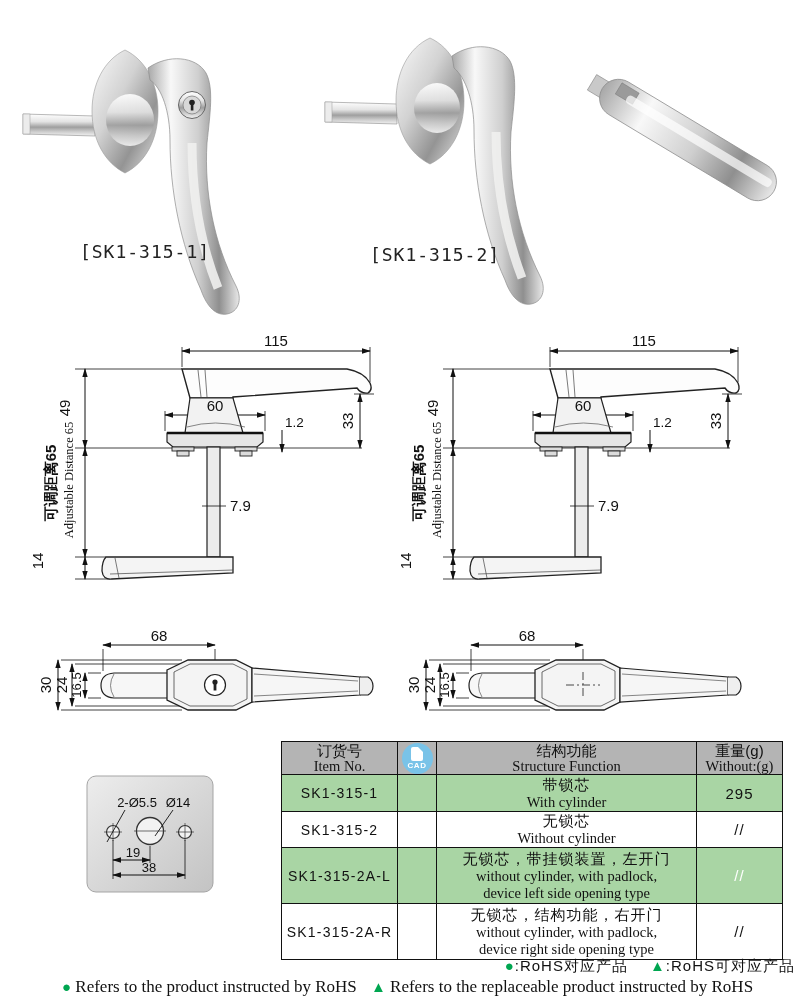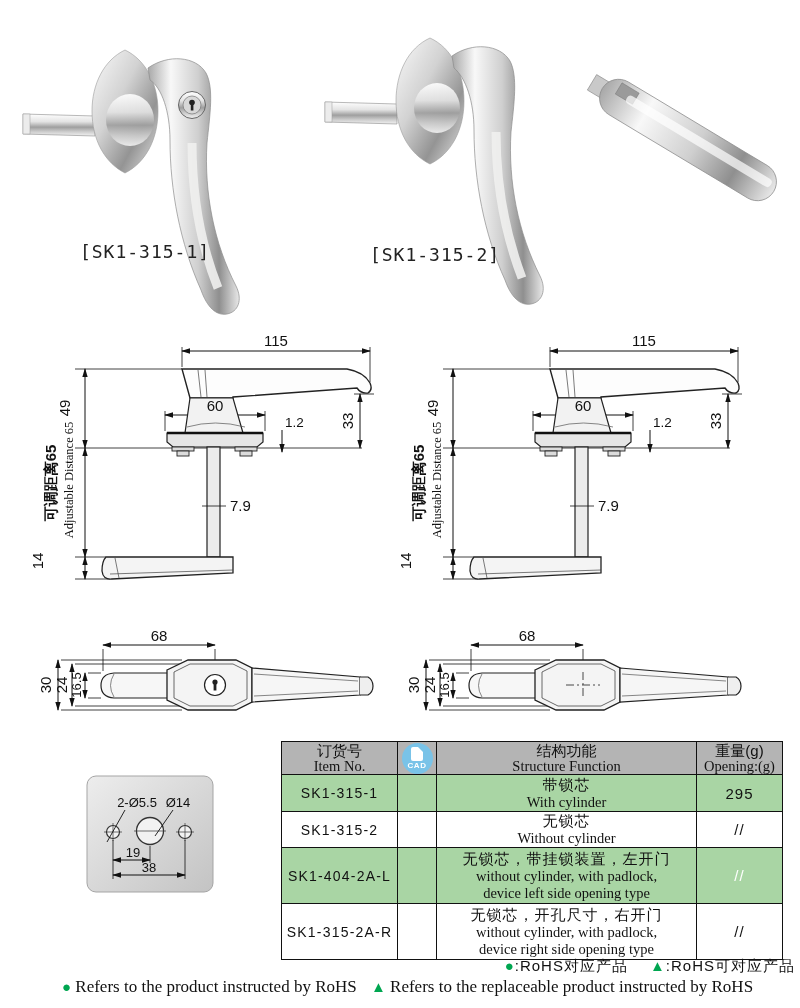--- a/index.html
+++ b/index.html
@@ -342,21 +342,21 @@
               </div>
           <div class="cad-text">CAD</div>
         </div>
       </th>
       <th>
         <div class="hdr-cn">结构功能</div>
         <div class="hdr-en">Structure Function</div>
       </th>
       <th>
         <div class="hdr-cn">重量(g)</div>
-        <div class="hdr-en">Opening:(g)</div>
+        <div class="hdr-en">Without:(g)</div>
       </th>
     </tr>
     <tr class="g" style="height:37px">
       <td class="item-code">SK1-315-1</td>
       <td></td>
       <td>
         <div class="func-cn">带锁芯</div>
         <div class="func-en">With cylinder</div>
       </td>
       <td class="wt">295</td>
@@ -364,33 +364,33 @@
     <tr style="height:35px">
       <td class="item-code">SK1-315-2</td>
       <td></td>
       <td>
         <div class="func-cn">无锁芯</div>
         <div class="func-en">Without cylinder</div>
       </td>
       <td class="wt">//</td>
     </tr>
     <tr class="g" style="height:56px">
-      <td class="item-code">SK1-404-2A-L</td>
+      <td class="item-code">SK1-315-2A-L</td>
       <td></td>
       <td>
         <div class="func-cn">无锁芯，带挂锁装置，左开门</div>
         <div class="func-en">without cylinder, with padlock, device left side opening type</div>
       </td>
       <td class="wt wt-white">//</td>
     </tr>
     <tr style="height:56px">
       <td class="item-code">SK1-315-2A-R</td>
       <td></td>
       <td>
-        <div class="func-cn">无锁芯，开孔尺寸，右开门</div>
+        <div class="func-cn">无锁芯，结构功能，右开门</div>
         <div class="func-en">without cylinder, with padlock, device right side opening type</div>
       </td>
       <td class="wt">//</td>
     </tr>
   </tbody>
     </table>
 
   <div class="abs legend-cn" style="right:5px;top:957px;text-align:right">
     <span class="sym">●</span><span>:RoHS对应产品</span><span class="gap"></span><span class="sym">▲</span><span>:RoHS可对应产品</span>
   </div>

